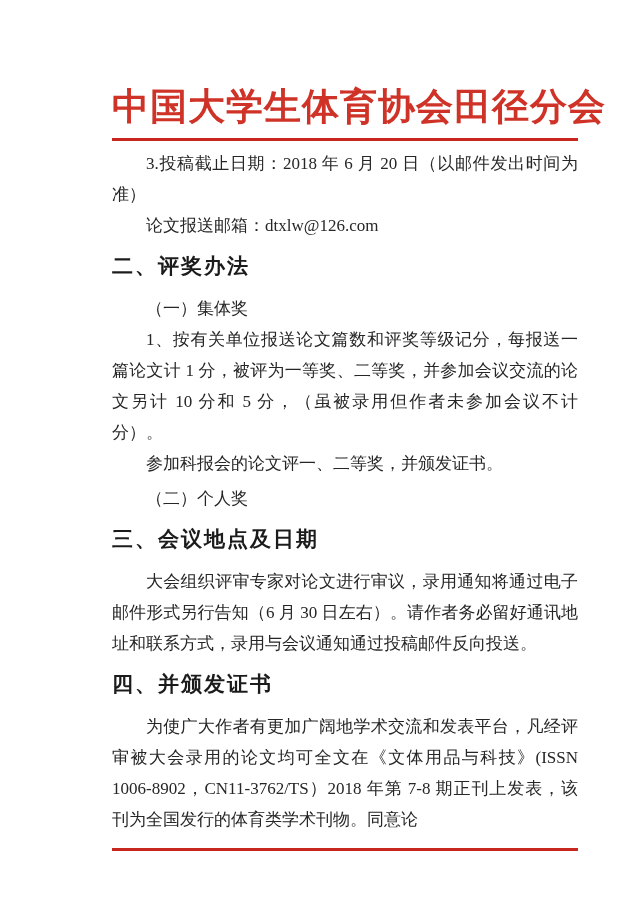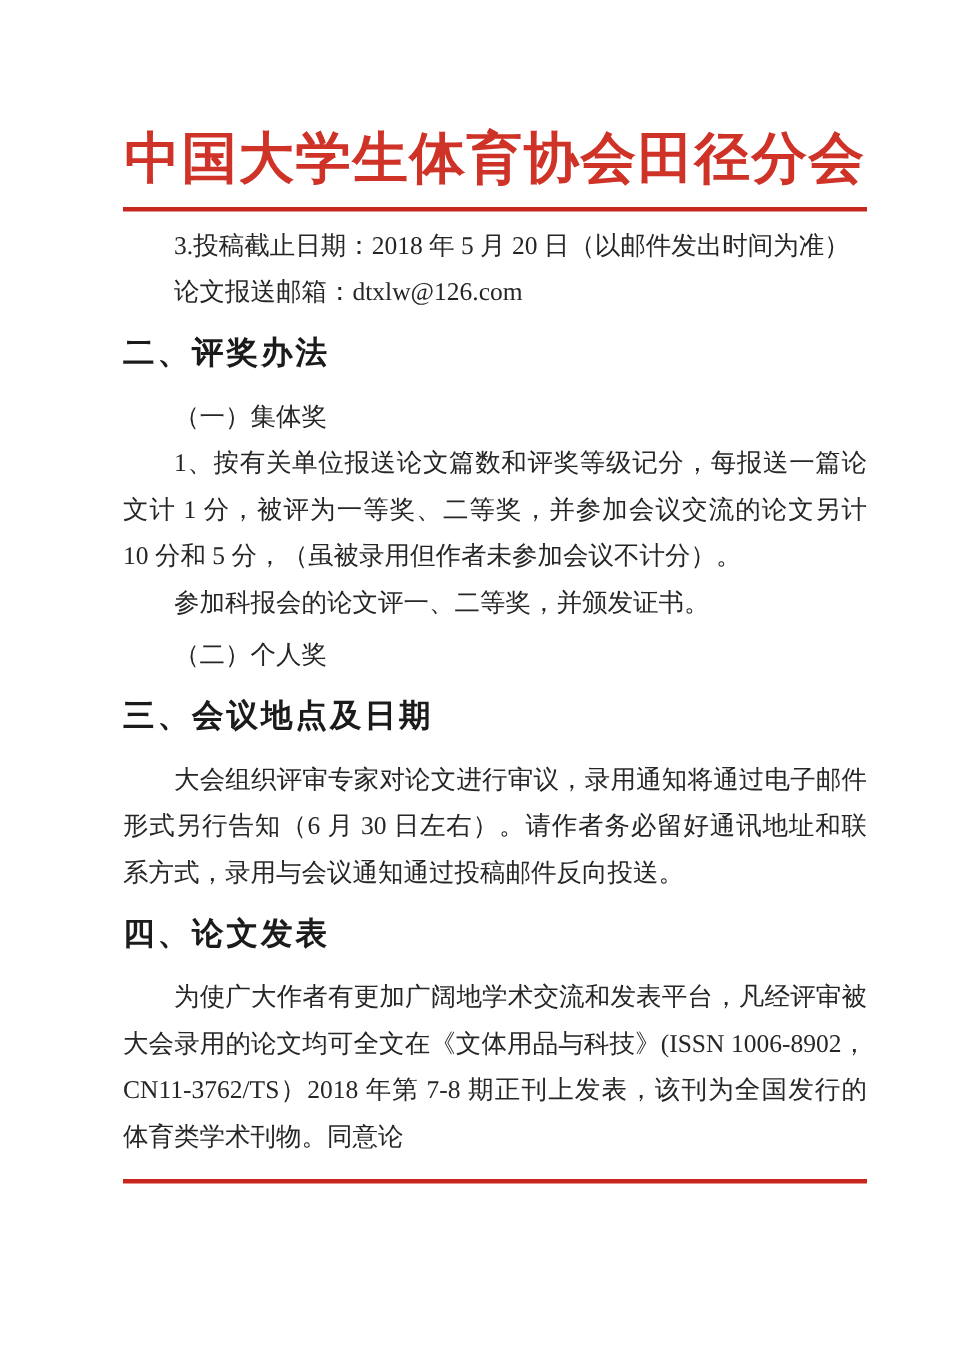--- a/index.html
+++ b/index.html
@@ -8,21 +8,21 @@
     background: #ffffff;
   }
   body {
     width: 640px;
     height: 905px;
     overflow: hidden;
     font-family: "Liberation Serif", "DejaVu Serif", serif;
     color: #262626;
   }
   .doc {
-    padding: 0 62px 0 82px;
+    padding: 0 62px 0 112px;
   }
   .doc-title {
     margin: 84px 0 0 0;
     font-size: 37px;
     line-height: 46px;
     font-weight: 700;
     text-align: center;
     color: #cf3227;
     letter-spacing: 1px;
     white-space: nowrap;
@@ -57,38 +57,38 @@
 </style>
 </head>
 <body>
 
 <div class="doc">
 
   <h1 class="doc-title">中国大学生体育协会田径分会</h1>
 
   <div class="rule rule-top"></div>
 
-  <p class="indent mt7">3.投稿截止日期：2018 年 5 月 20 日（以邮件发出时间为准）</p>
+  <p class="indent mt7">3.投稿截止日期：2018 年 6 月 20 日（以邮件发出时间为准）</p>
 
   <p class="indent">论文报送邮箱：dtxlw@126.com</p>
 
   <h2>二、评奖办法</h2>
 
   <p class="indent mt3">（一）集体奖</p>
 
   <p class="indent">1、按有关单位报送论文篇数和评奖等级记分，每报送一篇论文计 1 分，被评为一等奖、二等奖，并参加会议交流的论文另计 10 分和 5 分，（虽被录用但作者未参加会议不计分）。</p>
 
 
   <p class="indent">参加科报会的论文评一、二等奖，并颁发证书。</p>
 
   <p class="indent mt4">（二）个人奖</p>
 
   <h2>三、会议地点及日期</h2>
 
   <p class="indent mt3">大会组织评审专家对论文进行审议，录用通知将通过电子邮件形式另行告知（6 月 30 日左右）。请作者务必留好通讯地址和联系方式，录用与会议通知通过投稿邮件反向投送。</p>
 
-  <h2>四、论文发表</h2>
+  <h2>四、并颁发证书</h2>
 
   <p class="indent mt3">为使广大作者有更加广阔地学术交流和发表平台，凡经评审被大会录用的论文均可全文在《文体用品与科技》(ISSN 1006-8902，CN11-3762/TS）2018 年第 7-8 期正刊上发表，该刊为全国发行的体育类学术刊物。同意论</p>
 
   <div class="rule rule-bottom"></div>
 
 </div>
 
 </body></html>

